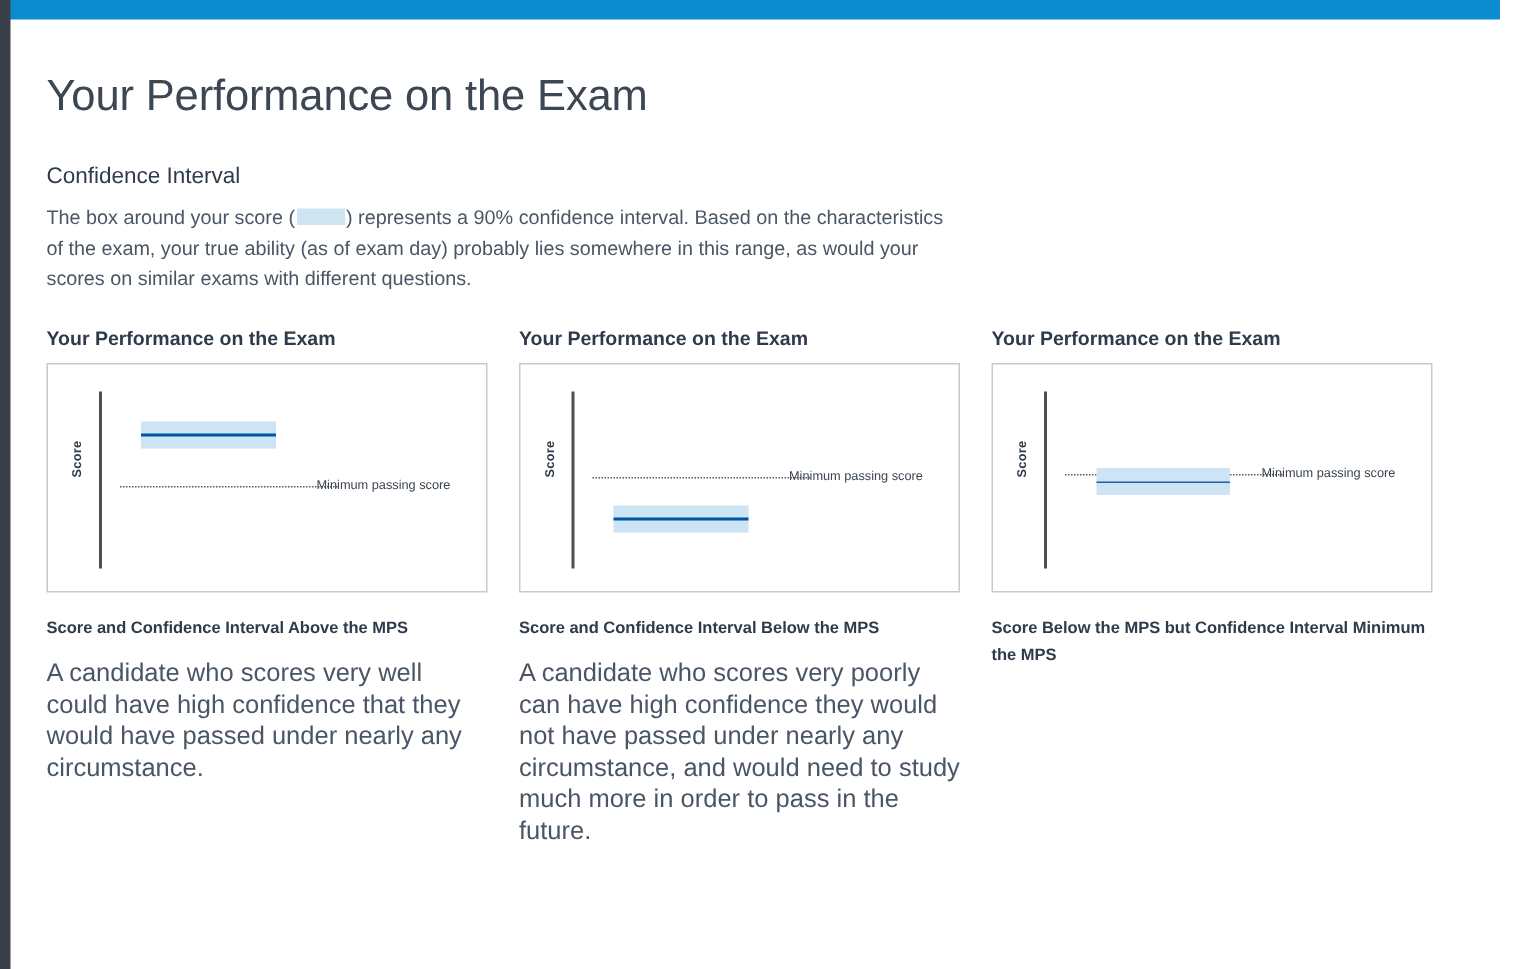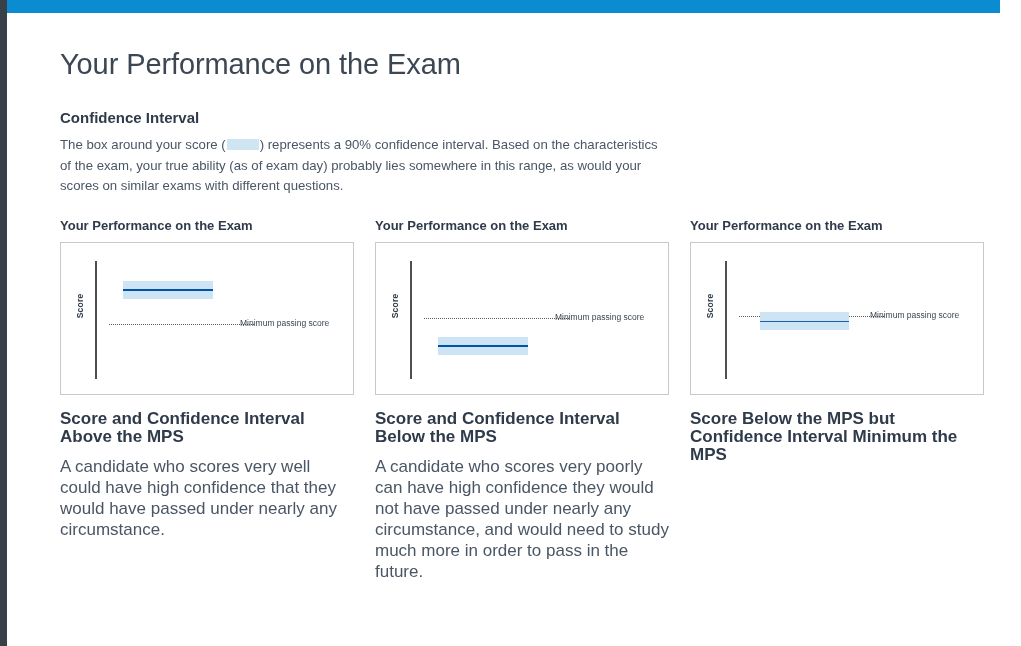--- a/index.html
+++ b/index.html
@@ -27,36 +27,36 @@
   #left-edge {
     position: absolute;
     top: 0; left: 0;
     width: 7px;
     height: 646px;
     background: #3a4047;
   }
 
   #page {
     position: absolute;
-    left: 60px;
+    left: 31px;
     top: 13px;
     width: 960px;
   }
 
   
   #page-title {
     font-size: 29px;
     font-weight: 400;
     color: #3d4753;
     margin: 35px 0 0 0;
     letter-spacing: -0.1px;
   }
   #section-title {
     font-size: 15px;
-    font-weight: bold;
+    font-weight: normal;
     color: #2f3b4a;
     margin: 28px 0 0 0;
   }
   #intro-text {
     font-size: 13.2px;
     line-height: 20.5px;
     color: #4a5665;
     margin: 9px 17px 0 0;
     width: 600px;
   }
@@ -133,21 +133,21 @@
   }
   .score-line {
     position: absolute;
     height: 2px;
     background: #0054a6;
   }
   .score-line.thin { height: 1px; background: #1f5fa8; }
 
   
   .caption-title {
-    font-size: 17px;
+    font-size: 11px;
     font-weight: bold;
     color: #2f3b4a;
     line-height: 18px;
     margin-top: 15px;
   }
   .caption-body {
     font-size: 17px;
     line-height: 21px;
     color: #4a5665;
     margin-top: 10px;

